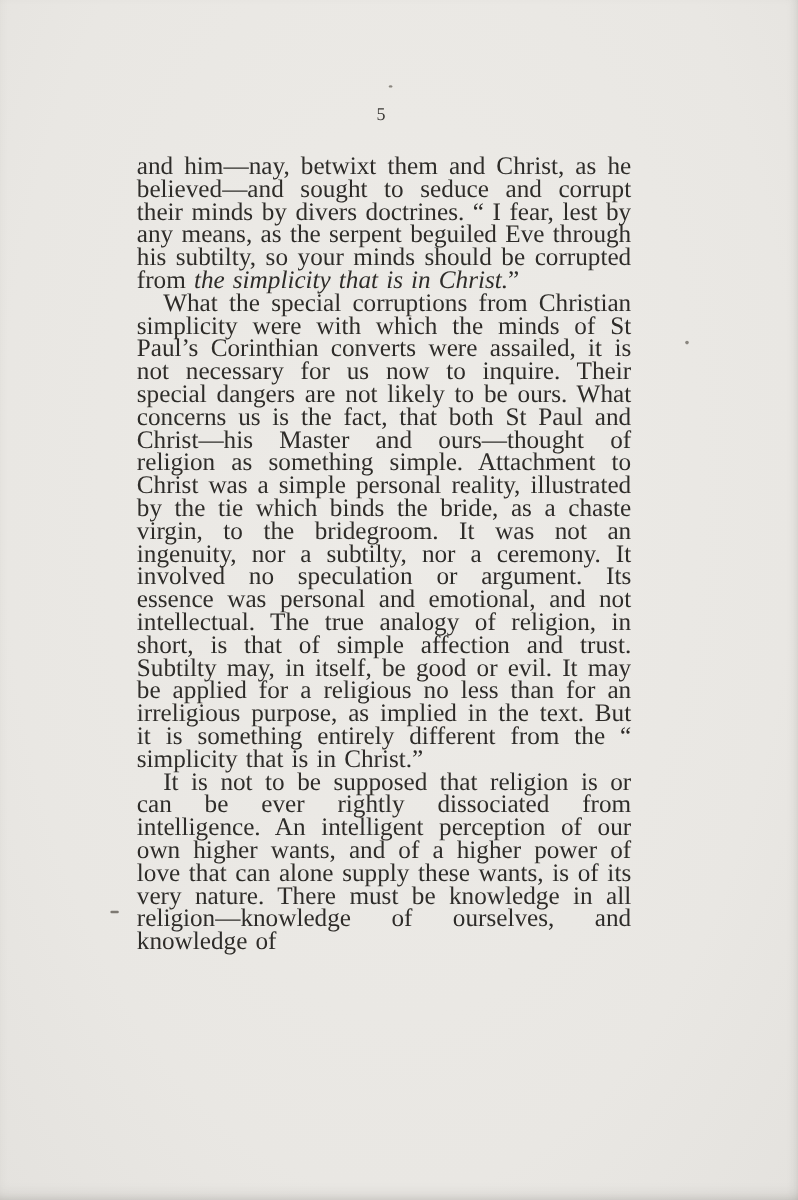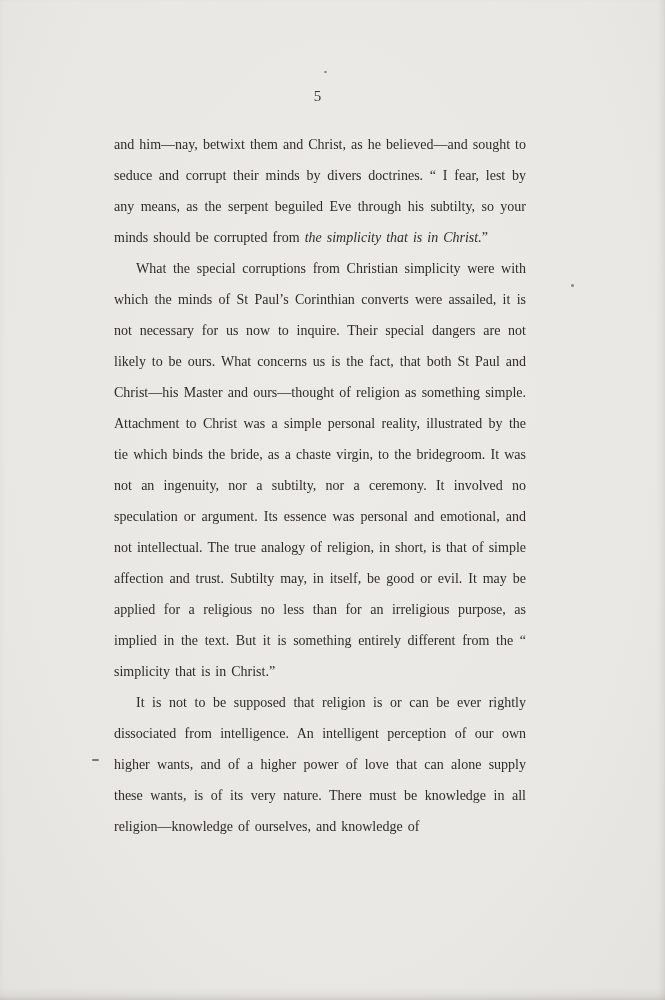--- a/index.html
+++ b/index.html
@@ -28,22 +28,22 @@
     text-align: center;
     font-size: 15px;
     letter-spacing: 1px;
     color: #3a3835;
   }
   .text-block {
     position: absolute;
     top: 129px;
     left: 114px;
     width: 412px;
-    font-size: 14px;
-    line-height: 31px;
+    font-size: 21px;
+    line-height: 19px;
     text-align: justify;
     text-justify: inter-word;
     word-spacing: 1.5px;
   }
   .para {
     margin: 0;
   }
   .para.indent {
     text-indent: 22px;
   }

